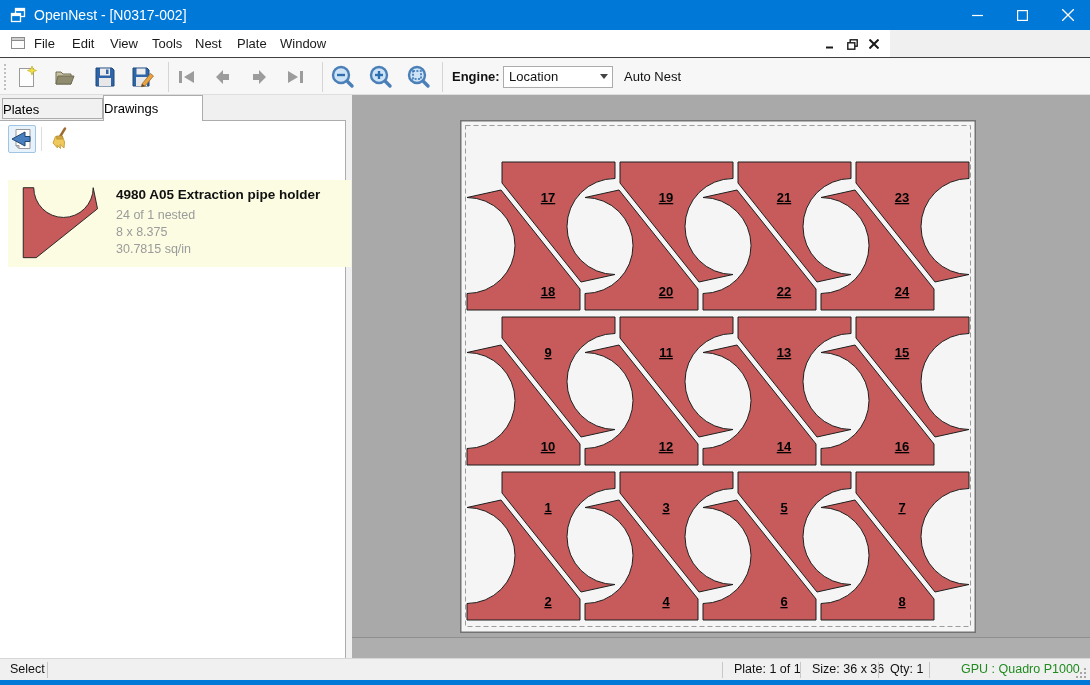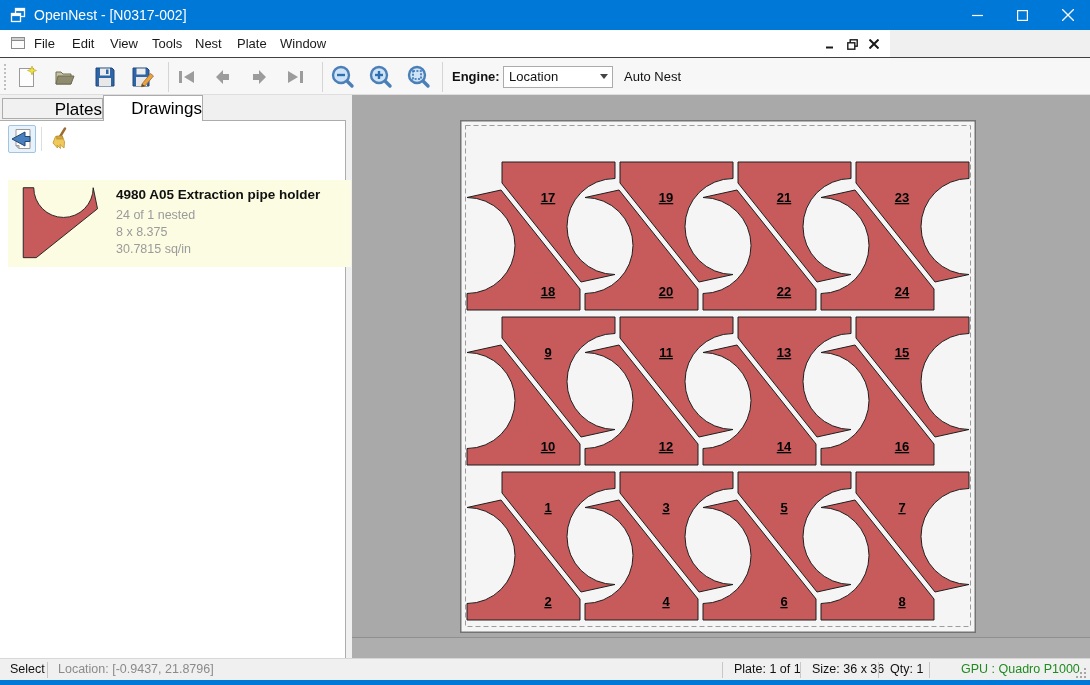--- a/index.html
+++ b/index.html
@@ -24,21 +24,21 @@
   .tb-grip { position:absolute; left:4px; top:6px; height:26px; width:0; border-left:2px dotted #BFBFBF; }
   .tbtn { position:absolute; top:4px; width:30px; height:30px; display:flex; align-items:center; justify-content:center; }
   .tb-sep { position:absolute; top:4px; width:0; height:30px; border-left:1px solid #D5D5D5; }
   .engine-label { position:absolute; left:452px; top:0; line-height:37px; font-size:13px; font-weight:bold; color:#111; }
   .engine-combo { position:absolute; left:503px; top:8px; width:110px; height:22px; background:#fff; border:1px solid #ABABAB; font-size:13px; line-height:20px; padding-left:5px; color:#111; }
   .combo-arrow { position:absolute; right:4px; top:7px; width:0; height:0; border-left:4px solid transparent; border-right:4px solid transparent; border-top:5px solid #444; }
   .autonest { position:absolute; left:624px; top:0; line-height:37px; font-size:13px; color:#111; }
 
   
   .workspace { position:absolute; left:0; top:95px; width:1090px; height:563px; background:#F0F0F0; }
-  .tab { position:absolute; font-size:17px; text-align:right; cursor:default; }
+  .tab { position:absolute; font-size:13px; text-align:left; cursor:default; }
   .tab-plates { left:2px; top:3px; width:101px; height:21px; line-height:21px; background:#F1F1F1; border:1px solid #ACACAC; }
   .tab-drawings { left:103px; top:0px; width:100px; height:26px; line-height:25px; background:#FFFFFF; border:1px solid #ACACAC; border-bottom:none; z-index:3; }
   .tabpage { position:absolute; left:0; top:25px; width:346px; height:538px; background:#fff; border-top:1px solid #ACACAC; border-right:1px solid #ACACAC; z-index:2; }
   .panel-toolbar { position:absolute; left:0; top:0; width:344px; height:34px; background:#fff; }
   .pbtn { position:absolute; top:4px; width:28px; height:28px; display:flex; align-items:center; justify-content:center; }
   .pbtn-import { left:8px; border:1px solid #A0C4E4; background:#E8F2FB; border-radius:2px; }
   .pbtn-clean { left:46px; }
   .p-sep { position:absolute; left:41px; top:6px; height:24px; width:0; border-left:1px solid #DDDDDD; }
   .drawing-item { position:absolute; left:8px; top:37px; width:343px; height:87px; background:#FCFCE3;margin-top:22px; }
   .thumb { position:absolute; left:14px; top:6px; width:78px; height:74px; }
@@ -328,21 +328,20 @@
         <text class="part-num" x="46" y="134">8</text>
       </g>
     </svg>
     <div class="hscroll-band"></div>
   </div>
 </div>
 
 <div class="statusbar">
   <span class="sb-item" style="left:10px">Select</span>
   <div class="sb-sep" style="left:47px"></div>
-  <span class="sb-item sb-gray" style="left:58px">Location: [-0.9437, 21.8796]</span>
   <div class="sb-sep" style="left:722px"></div>
   <span class="sb-item" style="left:734px">Plate: 1 of 1</span>
   <div class="sb-sep" style="left:800px"></div>
   <span class="sb-item" style="left:812px">Size: 36 x 36</span>
   <div class="sb-sep" style="left:878px"></div>
   <span class="sb-item" style="left:890px">Qty: 1</span>
   <div class="sb-sep" style="left:929px"></div>
   <span class="sb-item sb-green" style="left:941px">GPU : Quadro P1000</span>
   <svg class="grip" viewBox="0 0 12 12">
     <g fill="#A6A6A6">

